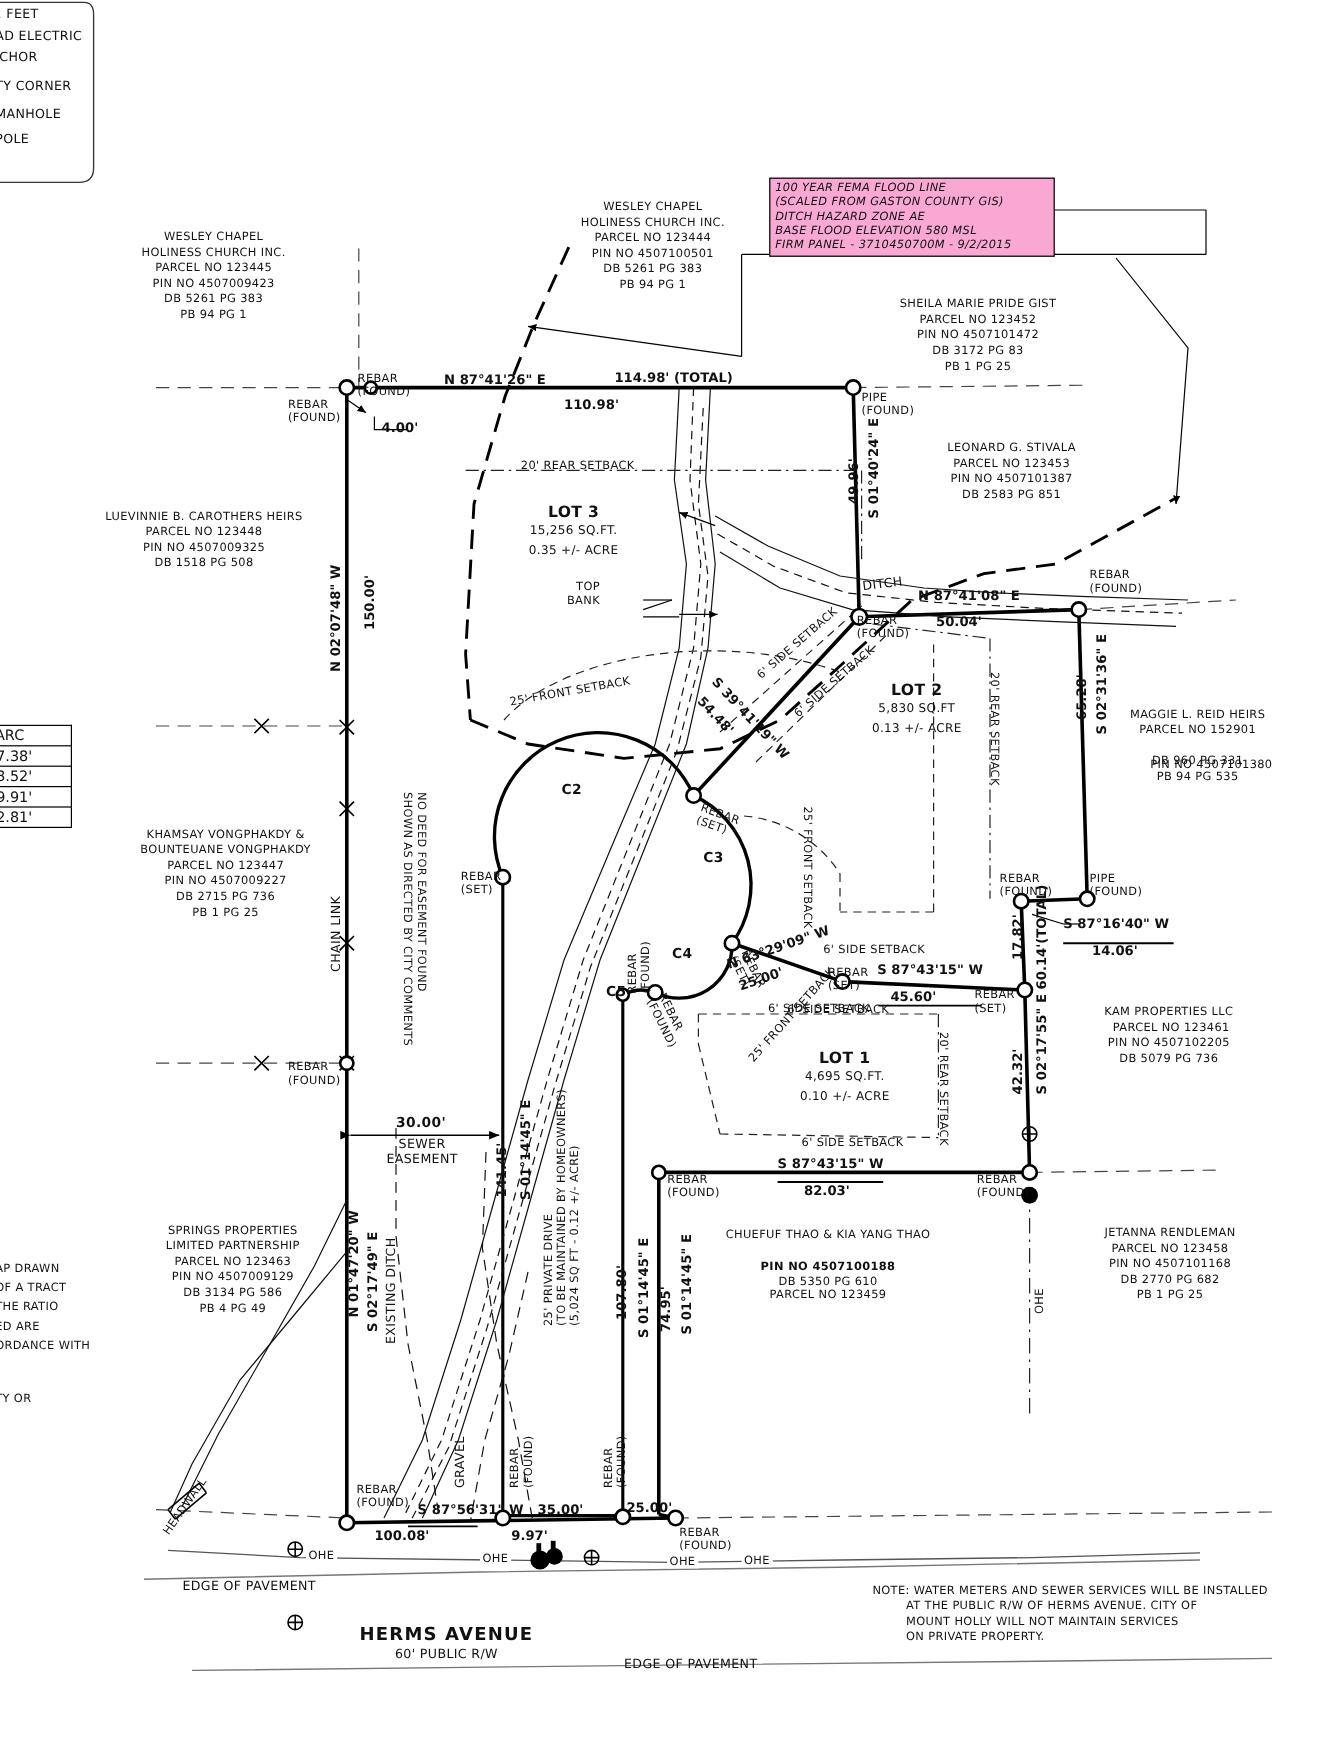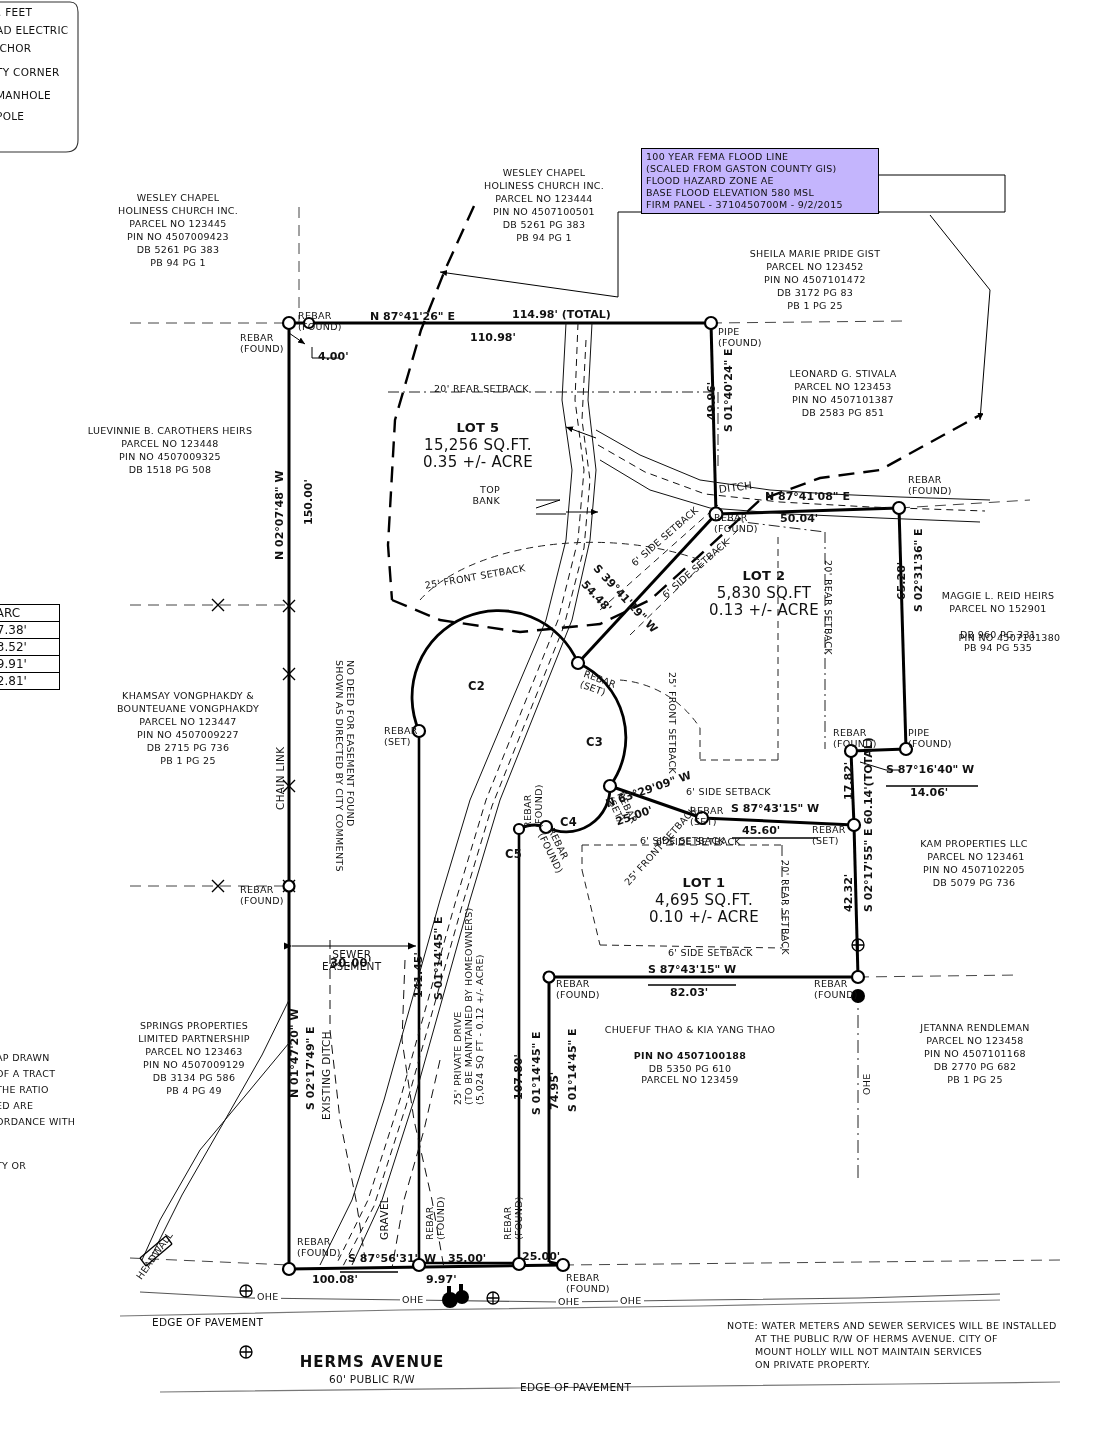--- a/index.html
+++ b/index.html
@@ -3,27 +3,27 @@
 <meta charset="utf-8">
 <style>
   html,body{margin:0;padding:0;background:#ffffff;}
   body{width:1099px;height:1456px;position:relative;overflow:hidden;
        font-family:"DejaVu Sans","Liberation Sans",sans-serif;color:#111;}
   #plat{position:absolute;inset:0;}
   .t{position:absolute;white-space:pre;line-height:1.18;letter-spacing:.3px;}
   .ctr{text-align:center;transform:translateX(-50%);}
   .tiny{font-size:9.5px;}
   .sm{font-size:10.5px;}
-  .md{font-size:11.5px;margin-top:28px;}
+  .md{font-size:11.5px;}
   .bold{font-weight:bold;}
   .lot{font-size:13px;font-weight:bold;text-align:center;transform:translateX(-50%);}
-  .lotsub{font-size:15px;text-align:center;transform:translateX(-50%);}
+  .lotsub{font-size:10px;text-align:center;transform:translateX(-50%);}
   .bear{font-size:11px;font-weight:bold;white-space:pre;position:absolute;}
   .vtxt{transform-origin:0 0;}
-  .box{position:absolute;border:1px solid #000;background:#c4b5fd;}
+  .box{position:absolute;border:1px solid #000;background:#f9a8d4;font-style:italic;}
   svg{position:absolute;left:0;top:0;}
   .curvetbl{position:absolute;border-collapse:collapse;font-size:12px;}
   .curvetbl td,.curvetbl th{border:1px solid #000;padding:1px 5px;text-align:center;font-weight:normal;}
 </style>
 </head>
 <body>
 
 <div id="plat">
 
 <svg width="1099" height="1456">
@@ -261,21 +261,21 @@
 <div class="t sm" style="left:-2px;top:6px;">. FEET</div>
 <div class="t sm" style="left:-4px;top:24px;">AD ELECTRIC</div>
 <div class="t sm" style="left:-4px;top:42px;">ICHOR</div>
 <div class="t sm" style="left:-4px;top:66px;">TY CORNER</div>
 <div class="t sm" style="left:-4px;top:89px;">MANHOLE</div>
 <div class="t sm" style="left:-4px;top:110px;">POLE</div>
 
 <div class="box" style="left:641px;top:148px;width:236px;height:64px;">
   <div class="t tiny" style="left:4px;top:2px;">100 YEAR FEMA FLOOD LINE</div>
   <div class="t tiny" style="left:4px;top:14px;">(SCALED FROM GASTON COUNTY GIS)</div>
-  <div class="t tiny" style="left:4px;top:26px;">FLOOD HAZARD ZONE AE</div>
+  <div class="t tiny" style="left:4px;top:26px;">DITCH HAZARD ZONE AE</div>
   <div class="t tiny" style="left:4px;top:38px;">BASE FLOOD ELEVATION 580 MSL</div>
   <div class="t tiny" style="left:4px;top:50px;">FIRM PANEL - 3710450700M - 9/2/2015</div>
 </div>
 
 <div style="position:absolute;left:178px;top:192px;">
   <div class="t tiny ctr" style="top:0;">&nbsp;</div>
   <div class="t tiny ctr" style="left:0;top:0px;">WESLEY CHAPEL</div>
   <div class="t tiny ctr" style="left:0;top:13px;">HOLINESS CHURCH INC.</div>
   <div class="t tiny ctr" style="left:0;top:26px;">PARCEL NO 123445</div>
   <div class="t tiny ctr" style="left:0;top:39px;">PIN NO 4507009423</div>
@@ -356,21 +356,21 @@
 
 <div style="position:absolute;left:975px;top:1022px;">
   <div class="t tiny ctr" style="left:0;top:0px;">JETANNA RENDLEMAN</div>
   <div class="t tiny ctr" style="left:0;top:13px;">PARCEL NO 123458</div>
   <div class="t tiny ctr" style="left:0;top:26px;">PIN NO 4507101168</div>
   <div class="t tiny ctr" style="left:0;top:39px;">DB 2770 PG 682</div>
   <div class="t tiny ctr" style="left:0;top:52px;">PB 1 PG 25</div>
 </div>
 
 <div style="position:absolute;left:478px;top:420px;">
-  <div class="t lot" style="left:0;top:0;">LOT 5</div>
+  <div class="t lot" style="left:0;top:0;">LOT 3</div>
   <div class="t lotsub" style="left:0;top:17px;">15,256 SQ.FT.</div>
   <div class="t lotsub" style="left:0;top:34px;">0.35 +/- ACRE</div>
 </div>
 
 <div style="position:absolute;left:764px;top:568px;">
   <div class="t lot" style="left:0;top:0;">LOT 2</div>
   <div class="t lotsub" style="left:0;top:17px;">5,830 SQ.FT</div>
   <div class="t lotsub" style="left:0;top:34px;">0.13 +/- ACRE</div>
 </div>
 

